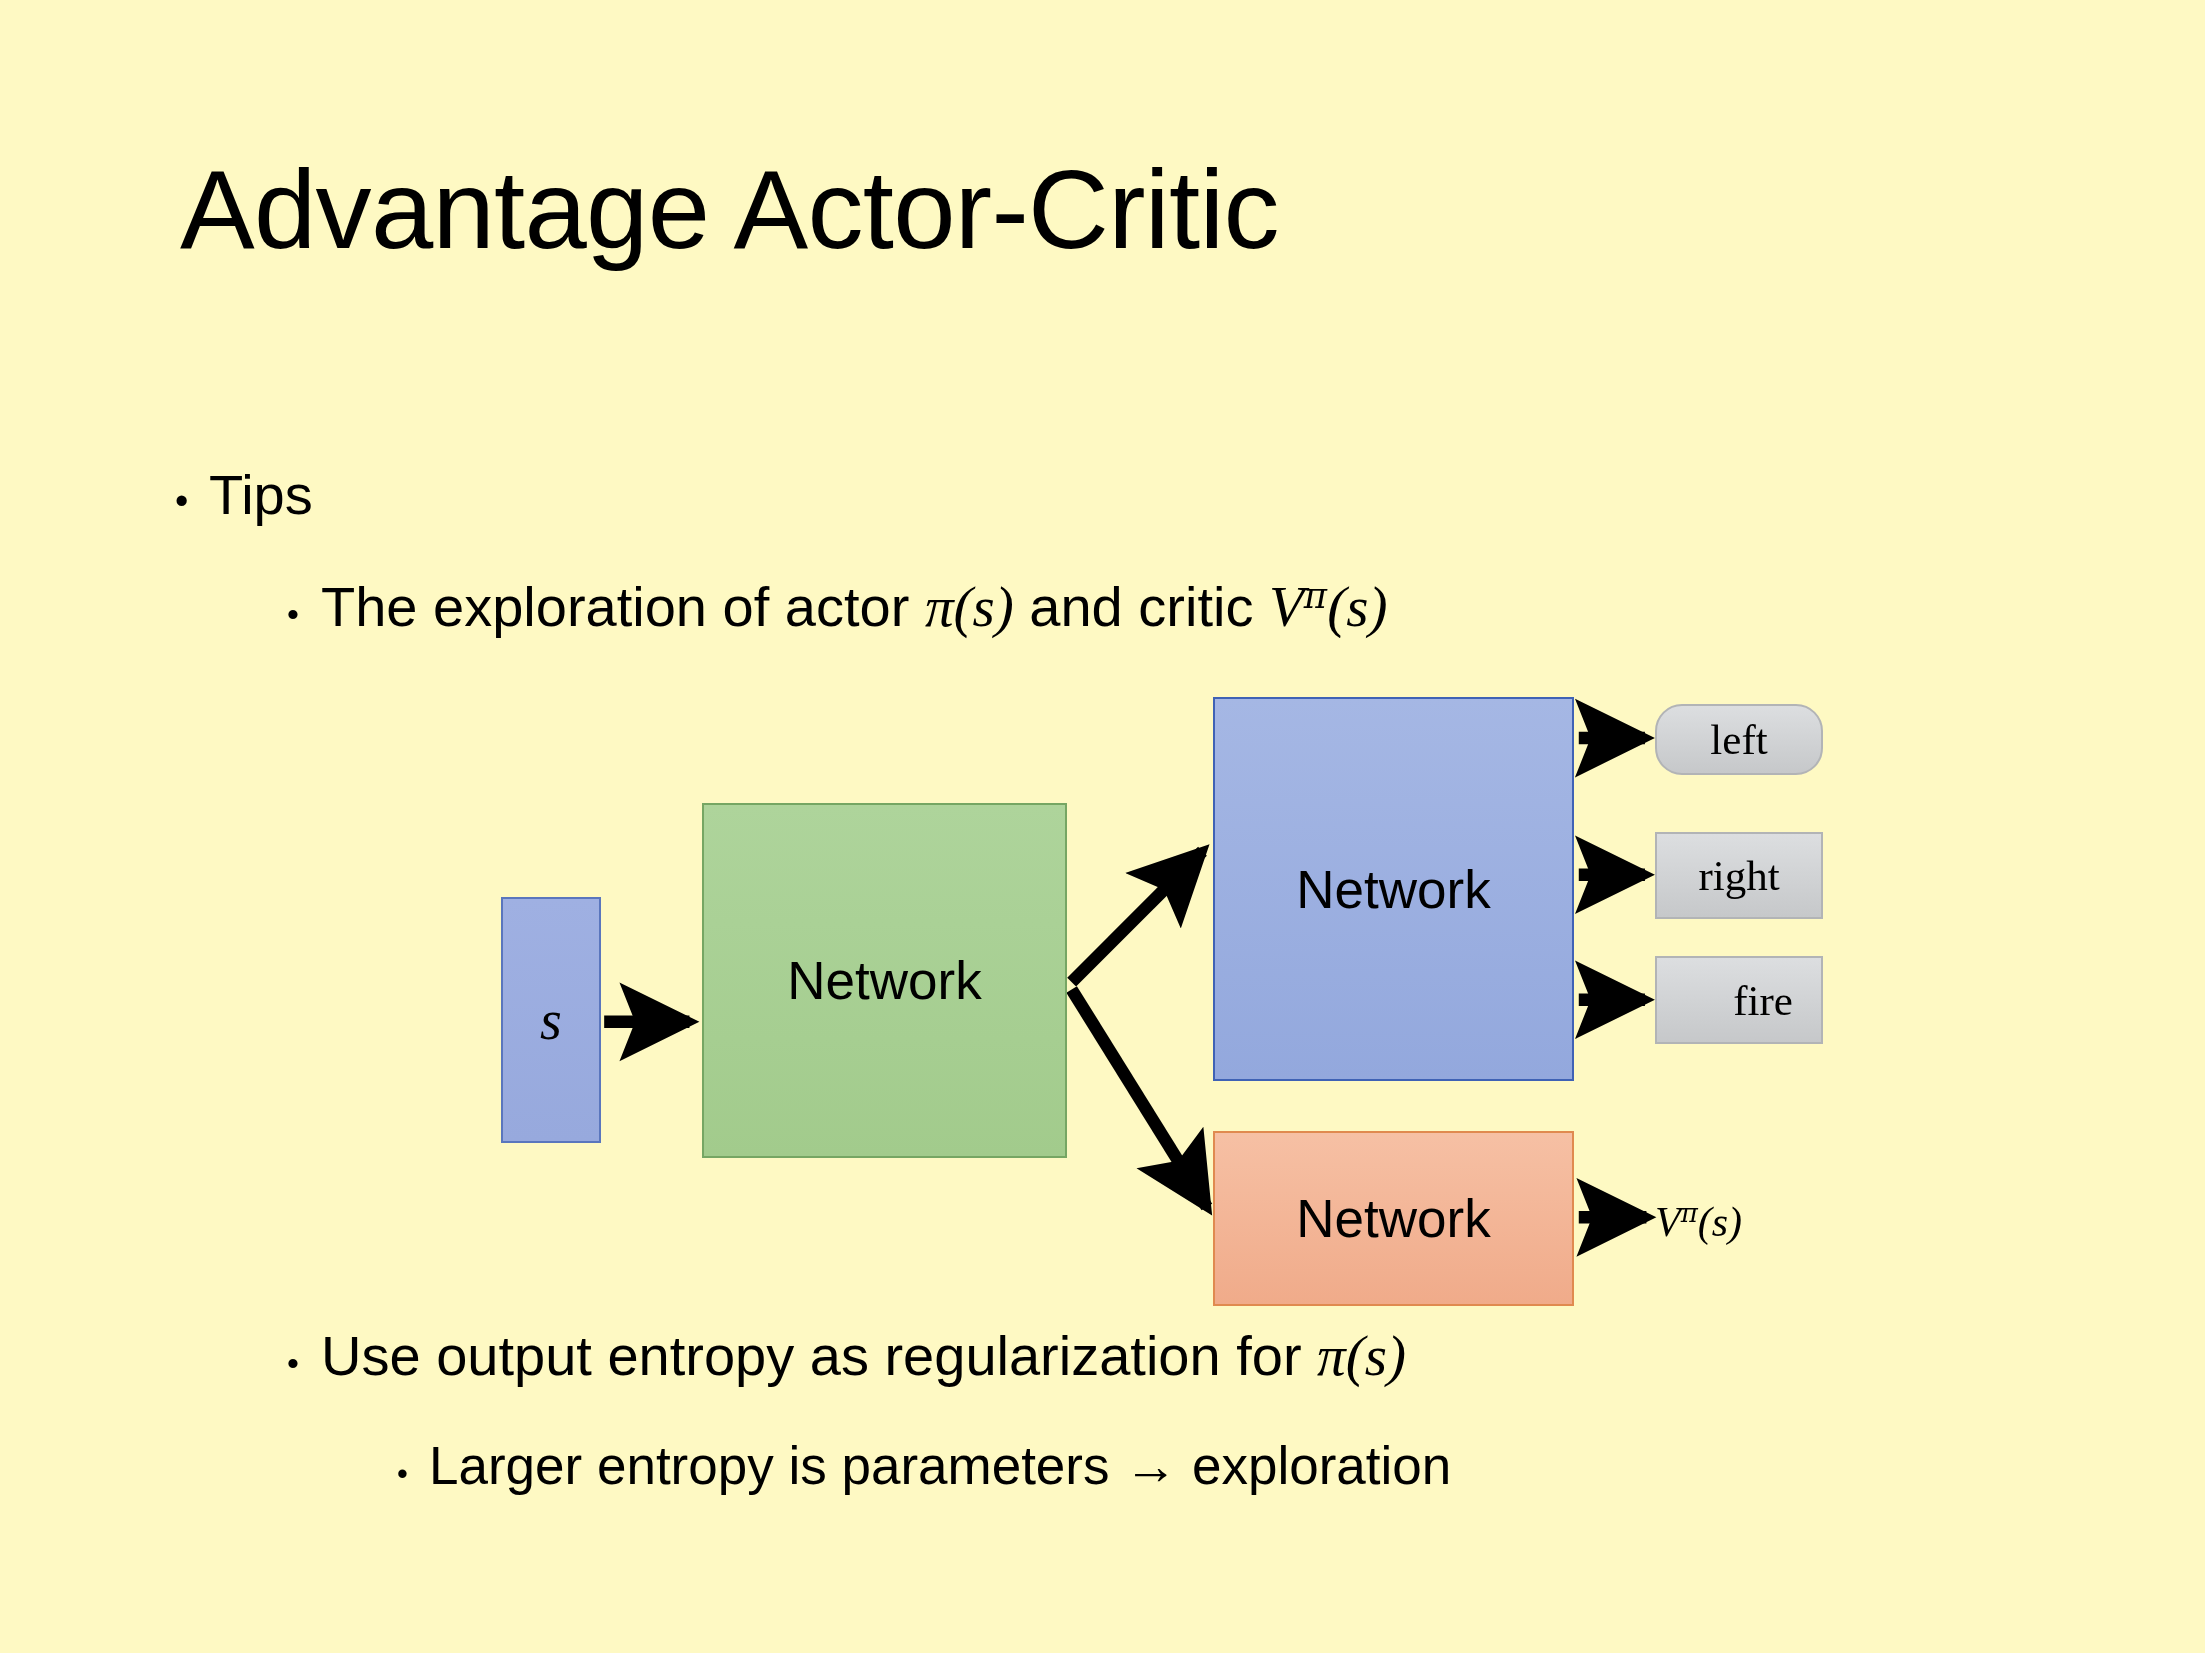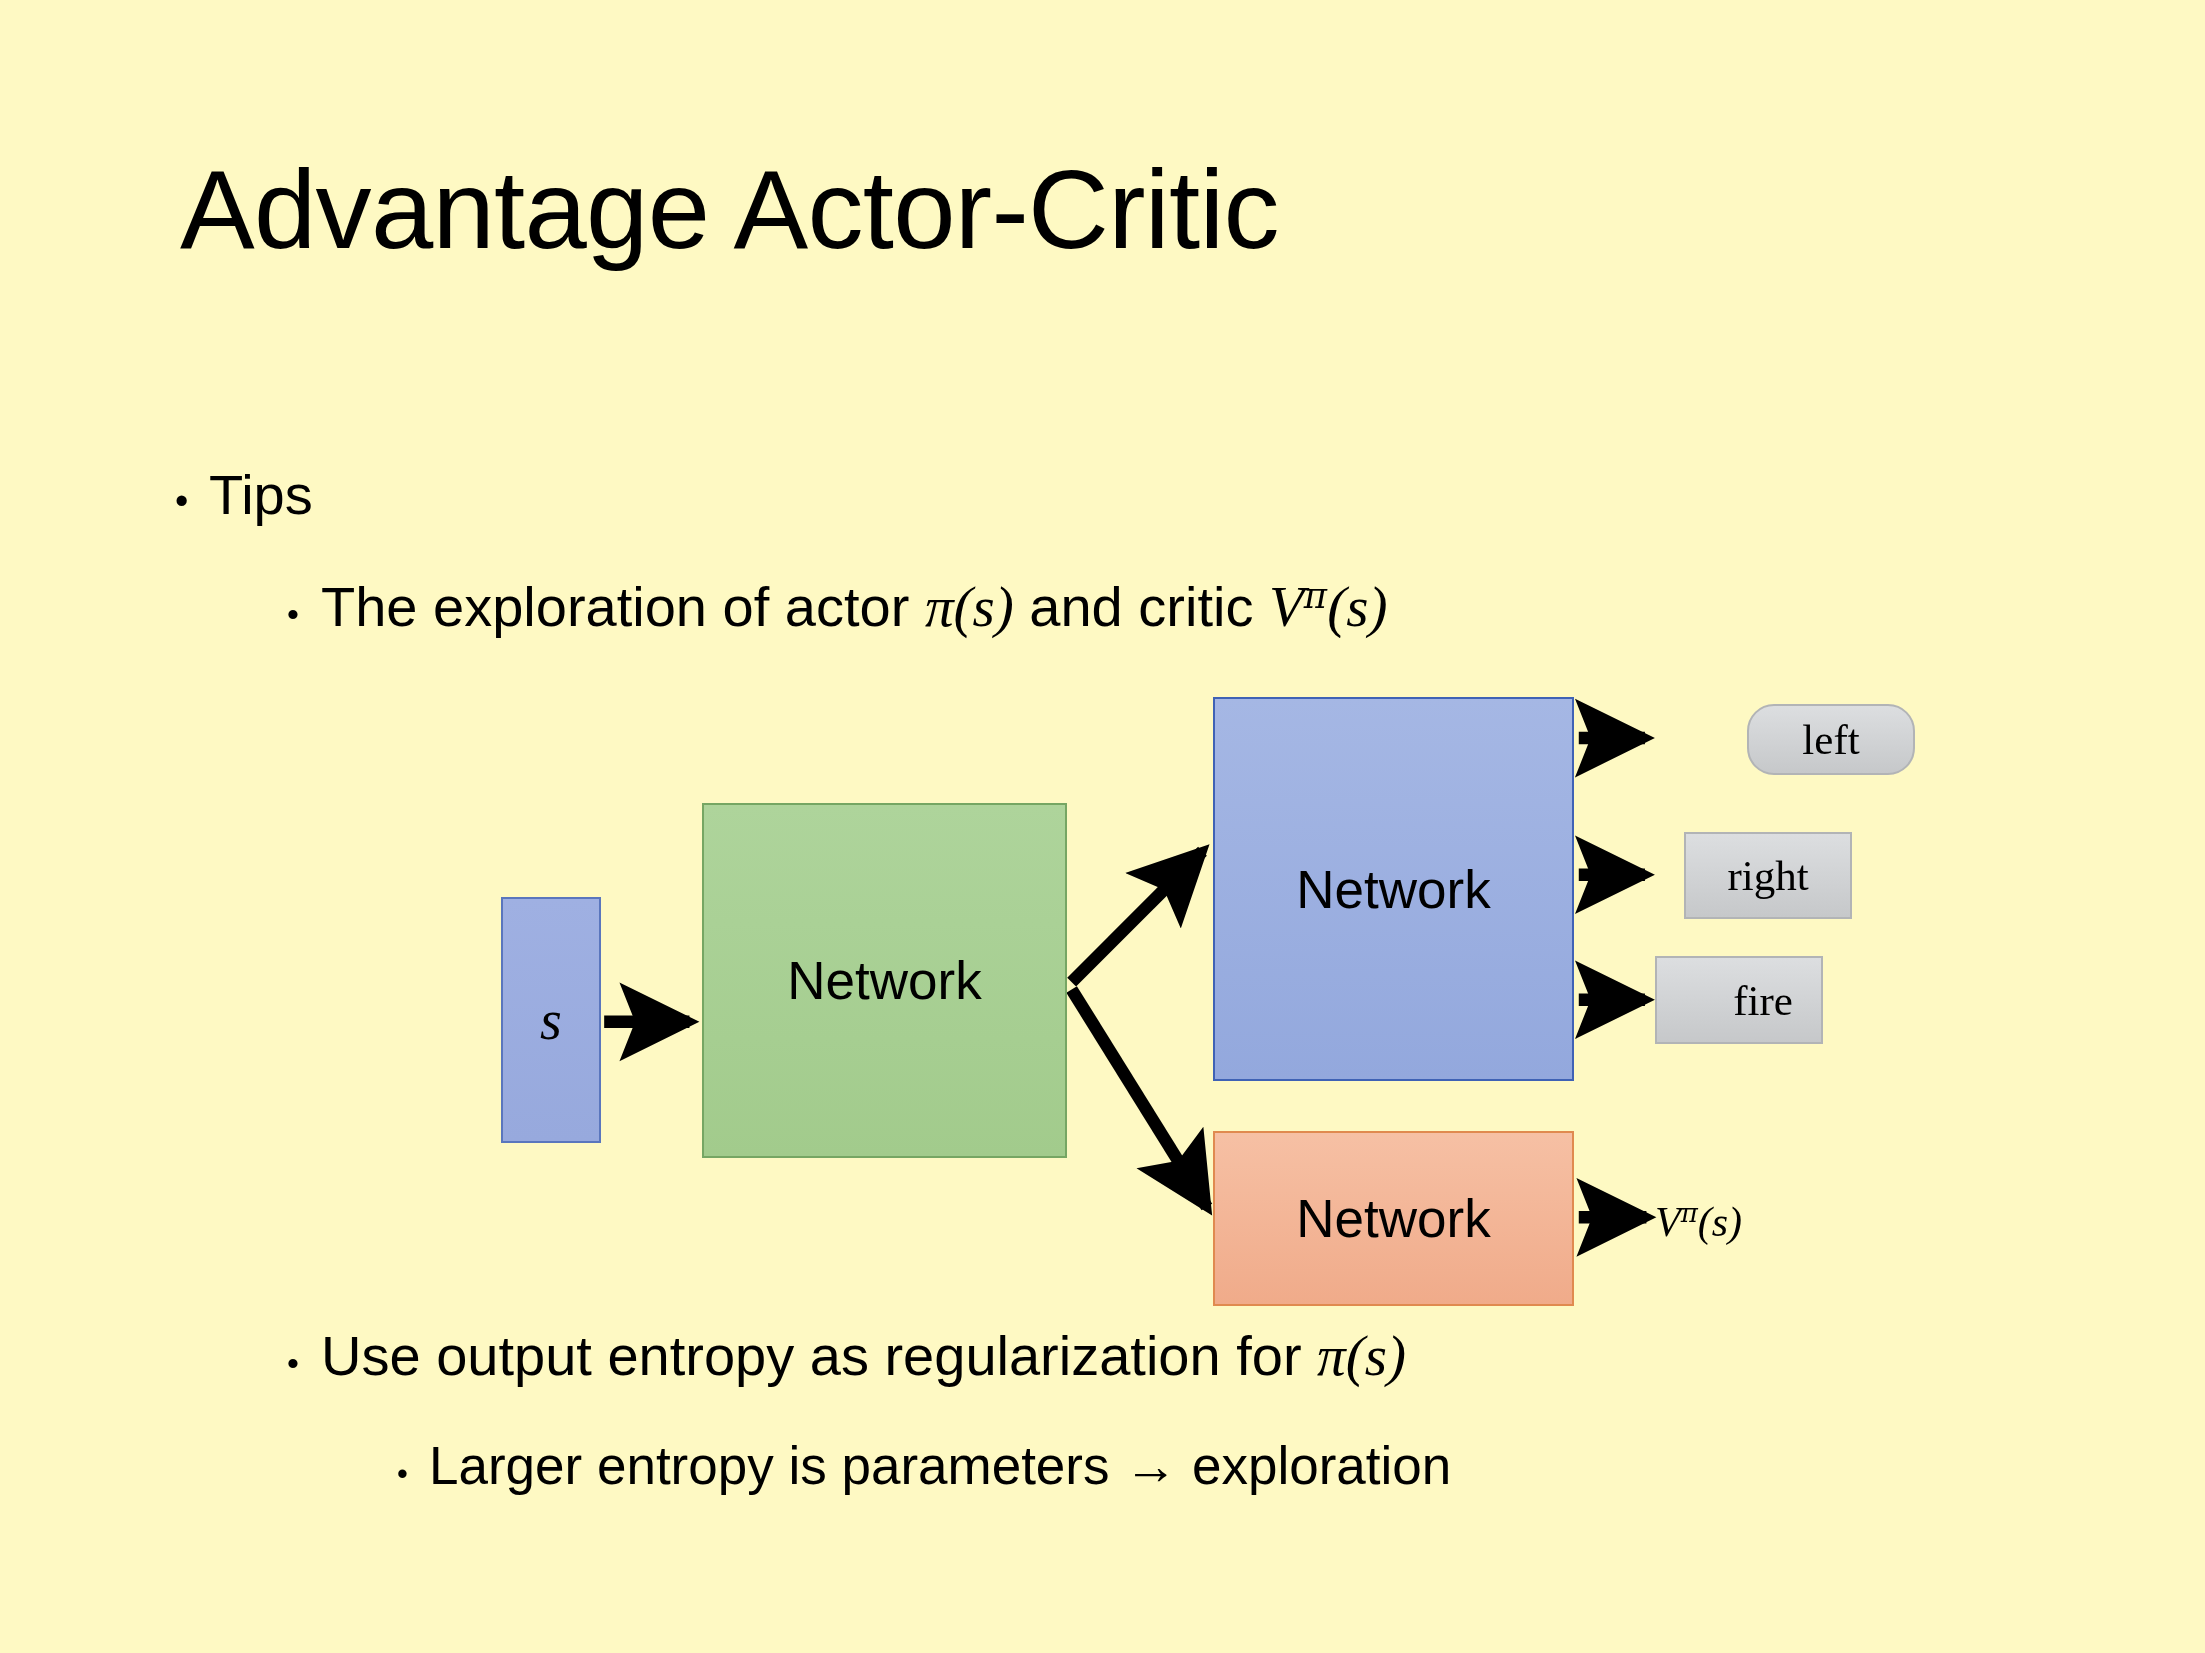--- a/index.html
+++ b/index.html
@@ -163,22 +163,22 @@
     justify-content: center;
     background: linear-gradient(180deg, #dcdee0 0%, #c6c8ca 100%);
     border: 2.2px solid #b2b4b6;
   }
   .outbox .outlabel {
     font-family: "Liberation Serif", serif;
     font-size: 43px;
     color: #000000;
     line-height: 1;
   }
-  #out-0 { left: 1747px; top: 704px;  width: 168px; height: 71px; border-radius: 27px; }
-  #out-1 { left: 1655px; top: 832px; width: 168px; height: 87px; margin-left: 29px; }
+  #out-0 { left: 1655px; top: 704px;  width: 168px; height: 71px; border-radius: 27px; }
+  #out-1 { left: 1655px; top: 832px; width: 168px; height: 87px; }
   #out-2 { left: 1655px; top: 956px; width: 168px; height: 88px; padding-left: 48px; }
 
   
   #vpi-out {
     position: absolute;
     left: 1655px;
     top: 1200px;
     font-size: 42px;
     line-height: 1;
     white-space: nowrap;

